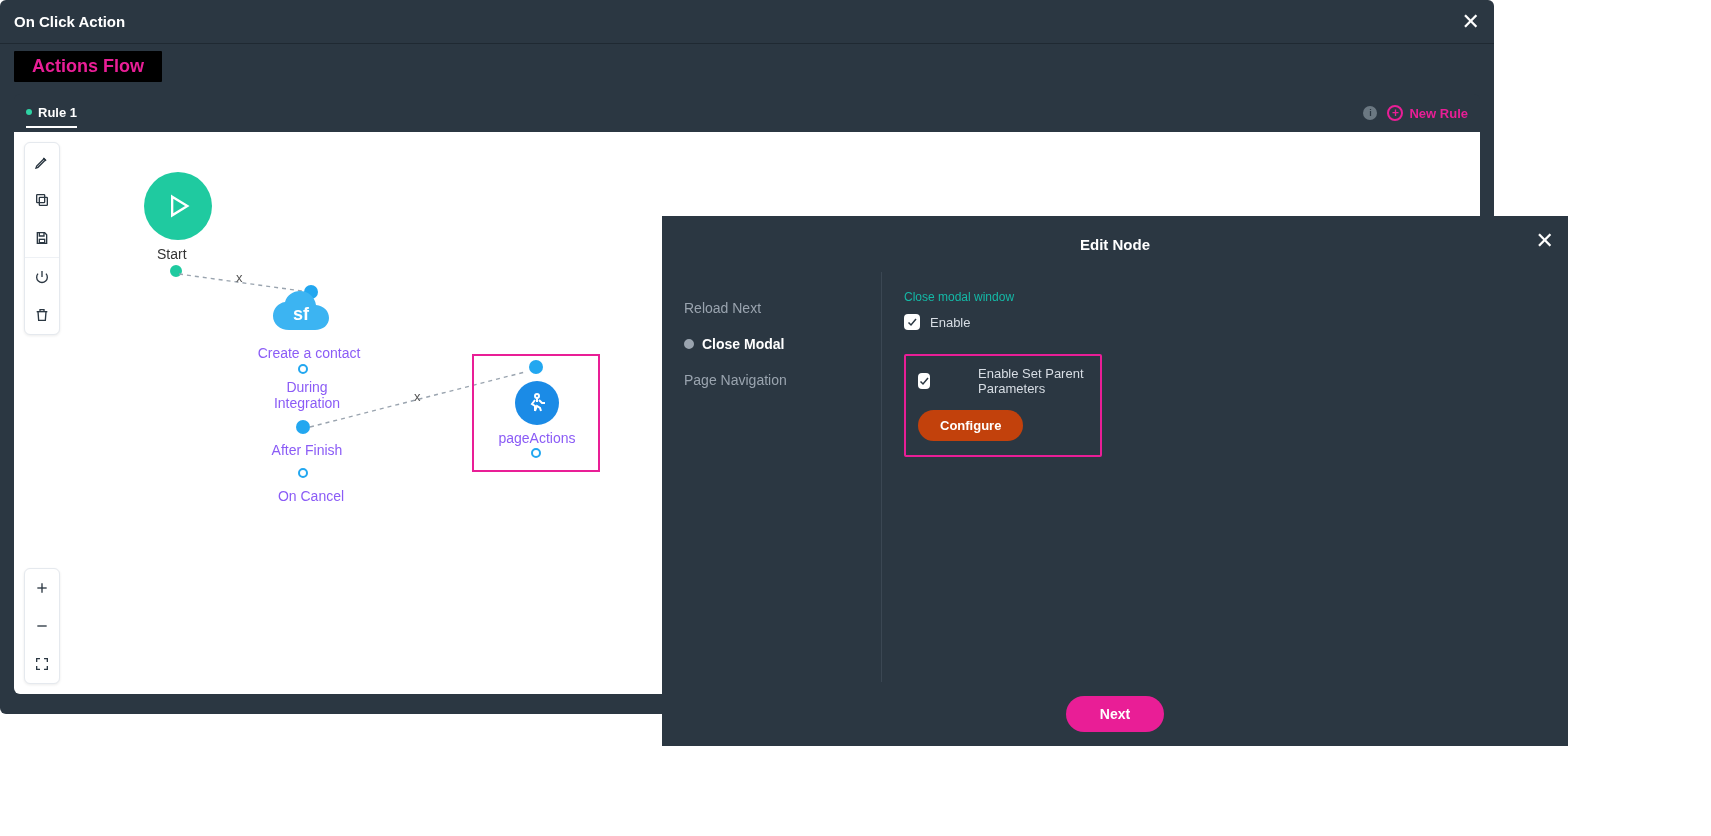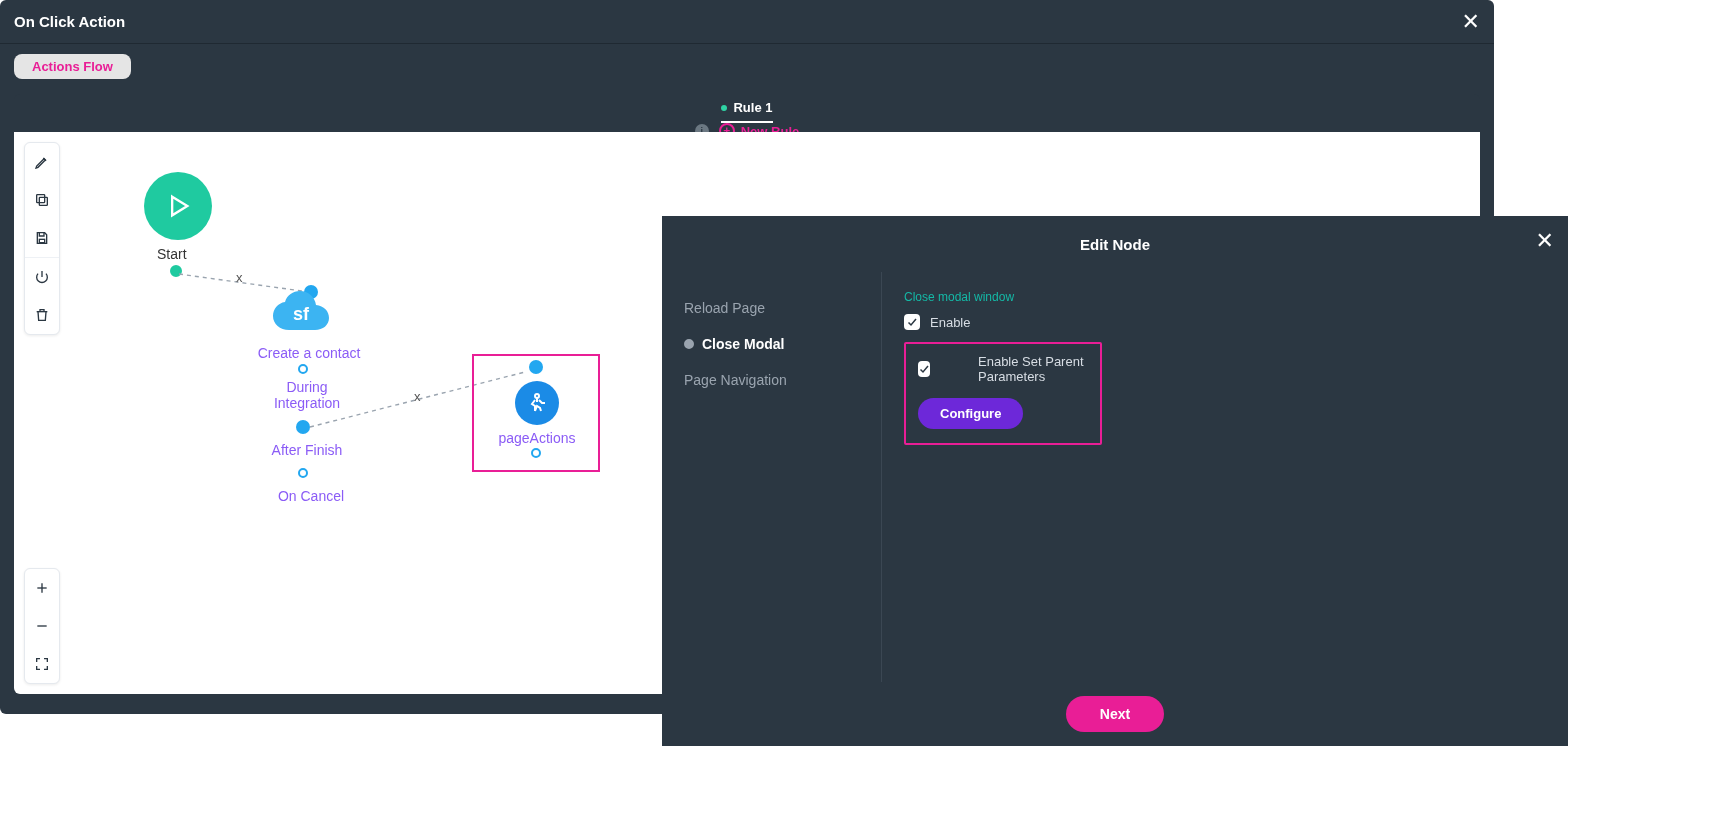--- a/index.html
+++ b/index.html
@@ -28,32 +28,31 @@
     border-bottom:1px solid #1f2932;
   }
   .close-x {
     font-size:22px; color:#fff; cursor:pointer; font-weight:300;
   }
   .tabs-strip {
     height:44px; background:#2b3742;
     display:flex; align-items:center; padding:0 14px;
   }
   .pill {
-    background:#e5e5e5; color:#e91e96; border-radius:8px;
-    padding:5px 18px; font-size:13px; font-weight:600;
+    background:#000000; color:#e91e96; border-radius:1px;
+    padding:5px 18px; font-size:18px; font-weight:600;
   }
   .rule-bar {
     margin: 6px 14px 0 14px;
     height:38px;
     background:#2b3742;
     border-radius:6px 6px 0 0;
     display:flex; align-items:center; justify-content:space-between;
     padding:0 12px;
     color:#fff;
-    flex-direction:column;
   }
   .rule-tab {
     display:flex; align-items:center; gap:6px; font-size:13px; font-weight:700;
     border-bottom:2px solid #fff; padding-bottom:6px; margin-top:6px;
   }
   .rule-dot { width:6px;height:6px;background:#2fd3a4;border-radius:50%; }
   .rule-right { display:flex; align-items:center; gap:10px; }
   .info-badge {
     width:14px;height:14px;border-radius:50%;background:#6b7882;
     display:inline-flex;align-items:center;justify-content:center;
@@ -126,26 +125,26 @@
   .ep-body { display:flex; height:calc(100% - 120px); }
   .ep-sidebar {
     width:220px; border-right:1px solid #3b4753; padding-top:18px;
   }
   .ep-side-item { padding:10px 22px; font-size:14px; color:#9aa4af; display:flex;align-items:center;gap:8px;}
   .ep-side-item.active { color:#fff; font-weight:700; }
   .radio { width:10px;height:10px;border-radius:50%;border:2px solid #9aa4af;display:inline-block;flex-shrink:0;}
   .radio.on { background:#9aa4af; }
   .ep-content { padding:18px 22px; flex:1; }
   .sec-title { font-size:12px; color:#14b8a6; margin-bottom:10px; }
-  .chk-row { display:flex; align-items:center; gap:10px; margin-bottom:12px; font-size:13px; color:#d7dde4;}
+  .chk-row { display:flex; align-items:center; gap:10px; margin-bottom:24px; font-size:13px; color:#d7dde4;}
   .chk { width:16px;height:16px;border-radius:4px;background:#fff;display:inline-flex;align-items:center;justify-content:center;}
   .chk svg { width:12px;height:12px; }
   .hl-box { border:2px solid #e91e96; padding:10px 12px 14px 12px; border-radius:2px; width:198px; }
   .cfg-btn {
-    background:#6d28d9; color:#fff; font-weight:700; font-size:13px;
+    background:#c2410c; color:#fff; font-weight:700; font-size:13px;
     border:none; border-radius:18px; padding:8px 22px; margin-top:8px;
   }
   .ep-footer {
     height:64px; display:flex; align-items:center; justify-content:center;
   }
   .next-btn {
     background:#e91e96; color:#fff; font-weight:700; font-size:14px;
     border:none; border-radius:20px; padding:10px 34px;
   }
 </style>
@@ -288,21 +287,21 @@
 </div>
 
 <div class="edit-panel">
   <div class="ep-head">
     <span>Edit Node</span>
     <span class="ep-close">✕</span>
   </div>
   <div class="ep-body">
     <div class="ep-sidebar">
       <div class="ep-side-item">
-        <span>Reload Page</span>
+        <span>Reload Next</span>
       </div>
       <div class="ep-side-item active">
         <span class="radio on"></span>
         <span>Close Modal</span>
       </div>
       <div class="ep-side-item">
         <span>Page Navigation</span>
       </div>
     </div>
     <div class="ep-content">

